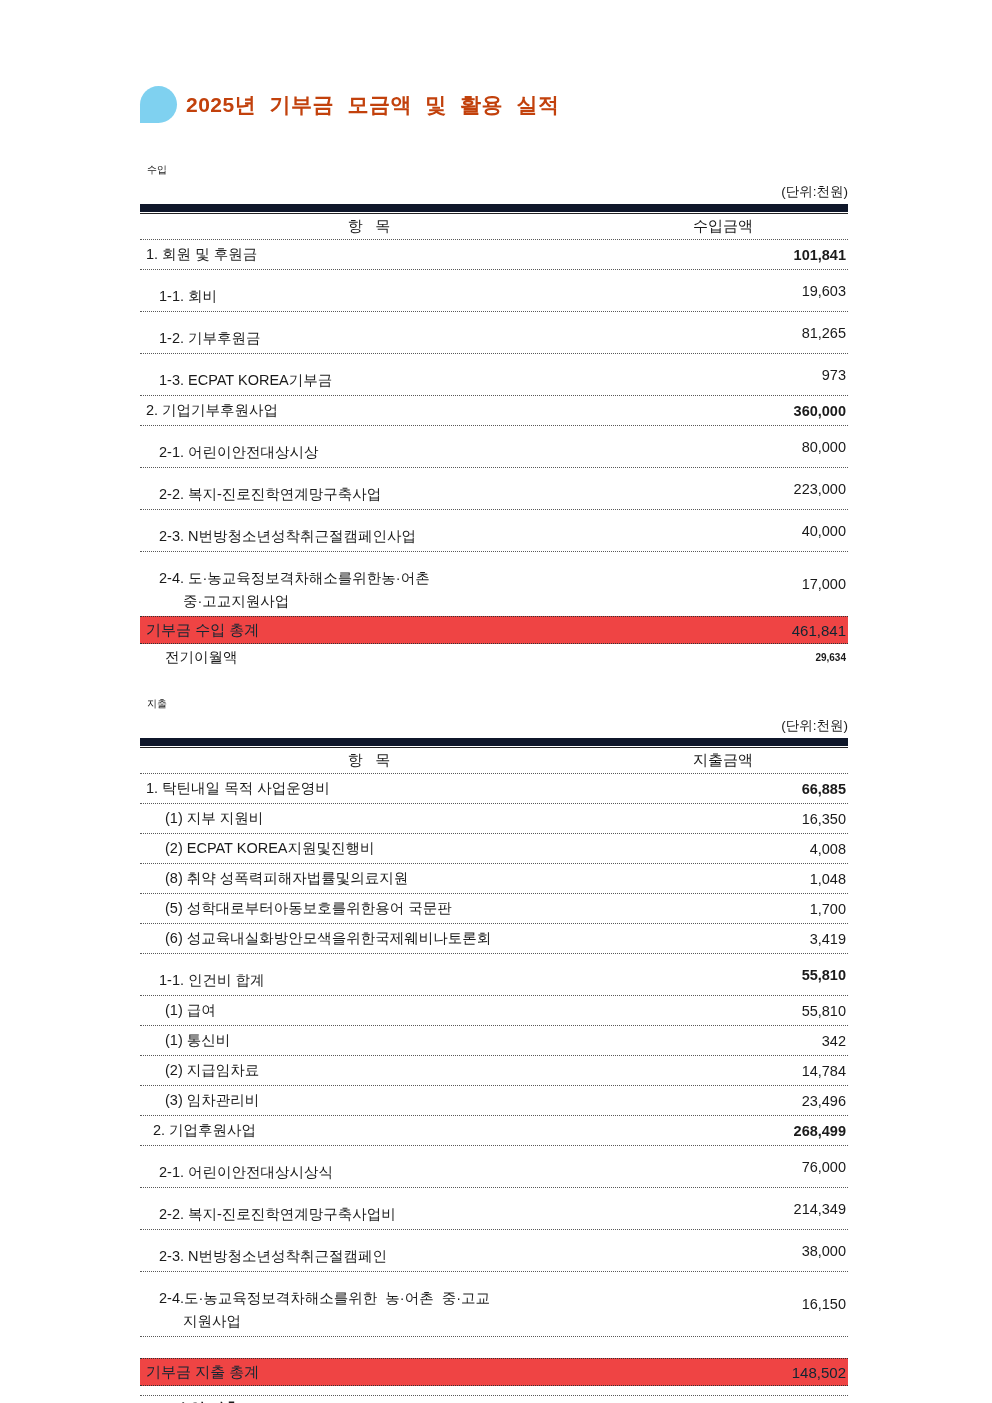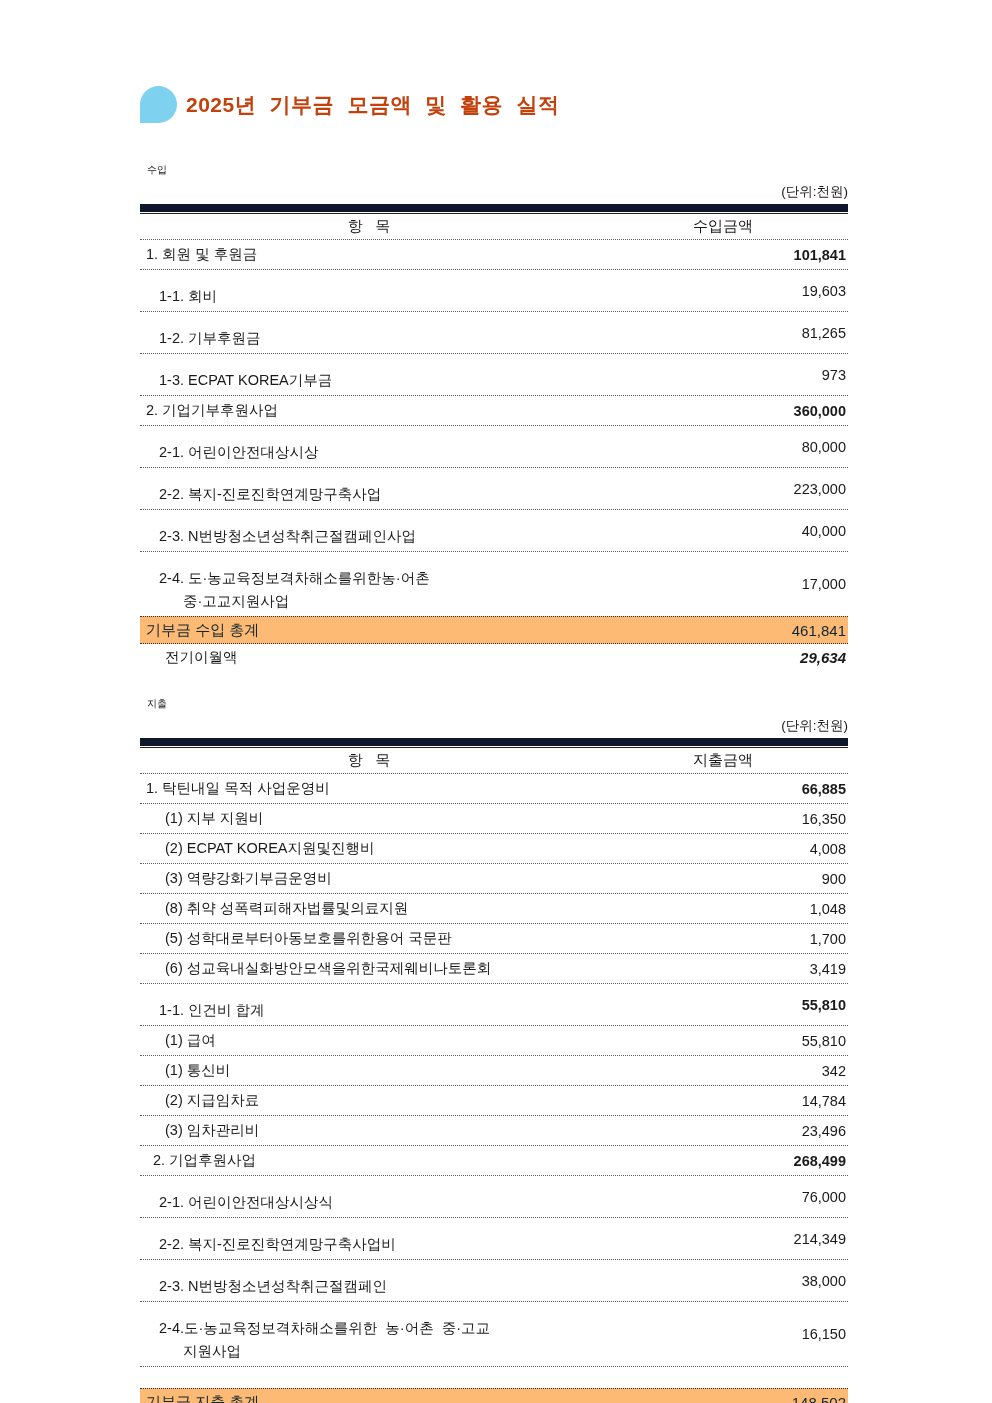--- a/index.html
+++ b/index.html
@@ -58,33 +58,33 @@
   
   .lv1  .cell-label { padding-left: 6px; }
   .lv1b .cell-label { padding-left: 13px; }
   .lv2  .cell-label { padding-left: 19px; margin-top: 12px; }
   .lv2p .cell-label { padding-left: 25px; }
 
   .boldval .cell-val { font-weight: 700; }
 
   
   .total-row {
-    background: #fdba74;
+    background: #ef4444;
     border-top: 1px dotted #333;
     border-bottom: 1px dotted #333;
     min-height: 28px;
     font-size: 15px;
     color: #102632;
   }
   .total-row .cell-label { padding-left: 6px; }
 
   
   .carry-row { border-top: none; }
   .carry-row .cell-label { padding-left: 25px; }
-  .carry-row .cell-val { font-size: 15px; font-weight: 700; font-style: italic; }
+  .carry-row .cell-val { font-size: 10px; font-weight: 700; }
 
   .net-row { border-top: 1px dotted #595959; border-bottom: 1px dotted #595959; min-height: 25px; }
   .net-row .cell-label { padding-left: 36px; font-weight: 700; }
   .net-row .cell-val { font-weight: 700; }
 
   .carry2-row { border-top: none; min-height: 23px; }
   .carry2-row .cell-label { padding-left: 32px; }
   .carry2-row .cell-val { font-size: 12.5px; font-weight: 700; }
 
   .row-gap { height: 22px; border-top: 1px dotted #595959; }
@@ -215,27 +215,20 @@
         </div>
           <div class="row lv2p">
           <div class="cell-label">
             <div class="l1">(2) ECPAT KOREA지원및진행비</div>
 
           </div>
           <div class="cell-val">4,008</div>
         </div>
           <div class="row lv2p">
           <div class="cell-label">
-            <div class="l1">(3) 역량강화기부금운영비</div>
-
-          </div>
-          <div class="cell-val">900</div>
-        </div>
-          <div class="row lv2p">
-          <div class="cell-label">
             <div class="l1">(8) 취약 성폭력피해자법률및의료지원</div>
 
           </div>
           <div class="cell-val">1,048</div>
         </div>
           <div class="row lv2p">
           <div class="cell-label">
             <div class="l1">(5) 성학대로부터아동보호를위한용어 국문판</div>
 
           </div>

